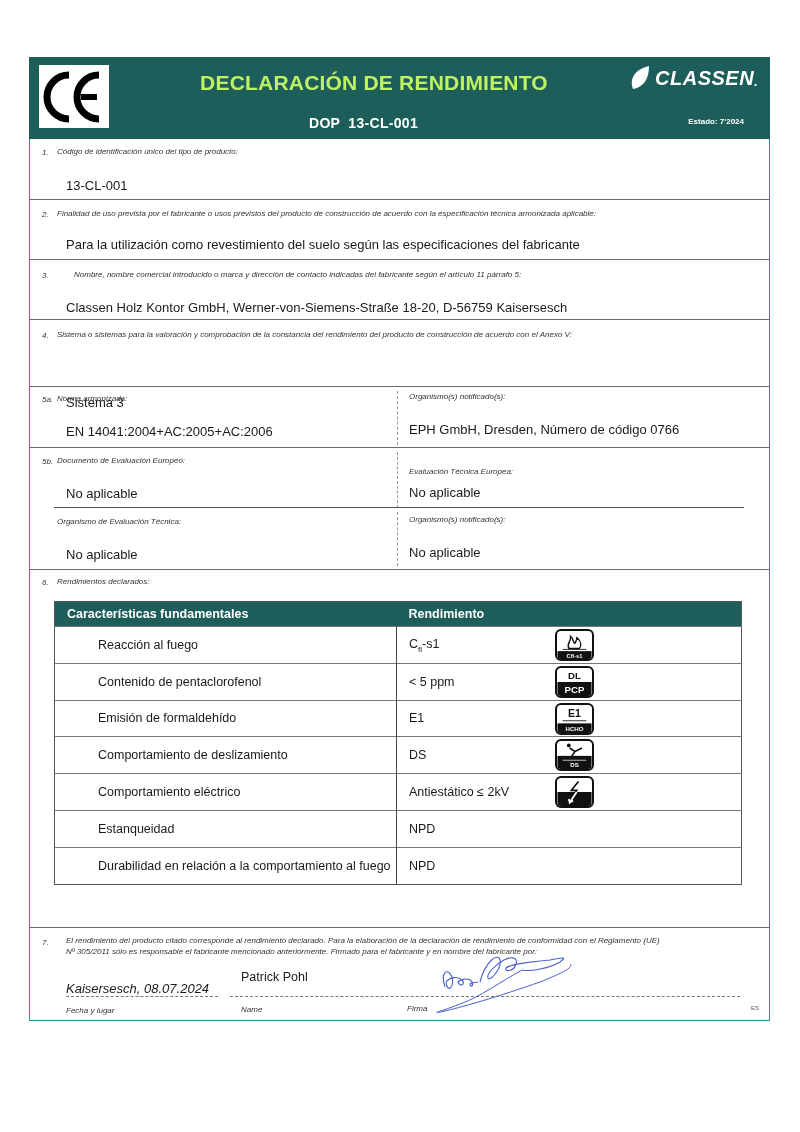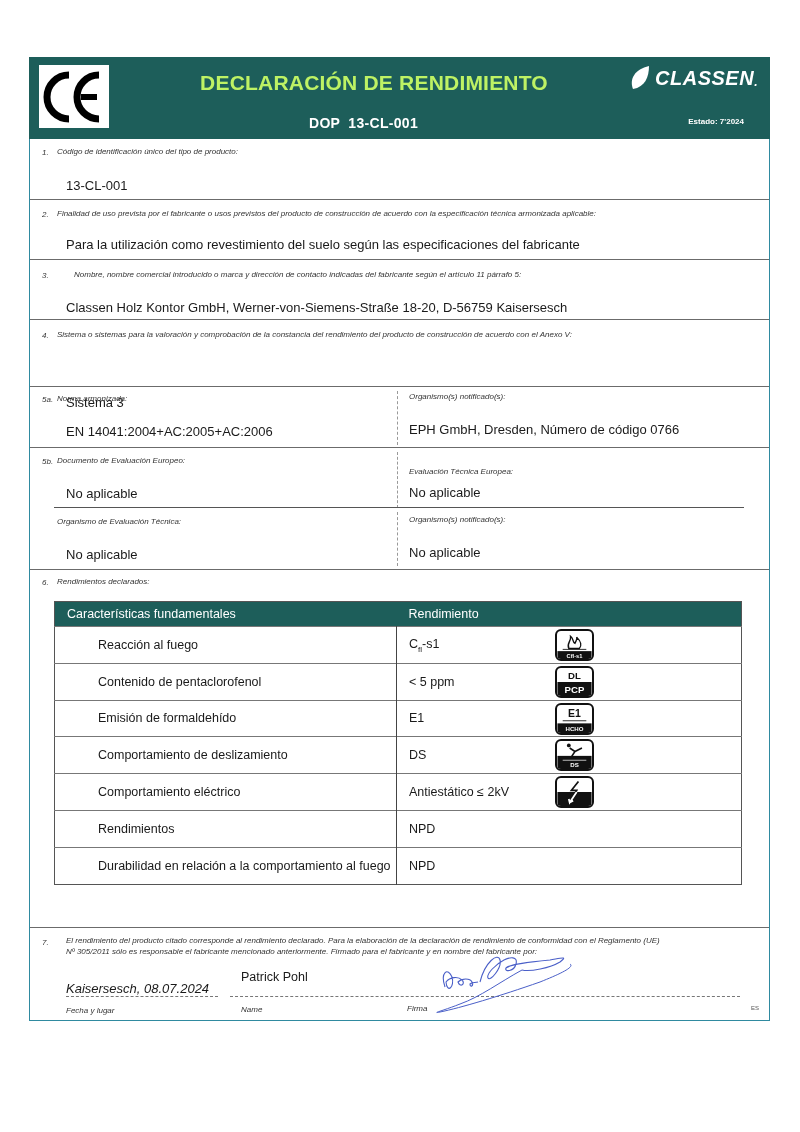--- a/index.html
+++ b/index.html
@@ -44,21 +44,21 @@
   .label { position: absolute; left: 27px; font-size: 8px; font-style: italic; color: #333; }
   .value { position: absolute; left: 36px; font-size: 13px; color: #1a1a1a; }
   .col2 { left: 379px; }
   .vsep { position: absolute; left: 367px; border-left: 1px dashed #999; }
 
   .perf-table {
     position: absolute; left: 54px; top: 601px; width: 688px; border-collapse: collapse;
     border: 1.5px solid #555;
   }
   .perf-table th {
-    background: #1d5e5a; color: #fff; font-weight: normal; font-size: 12.5px; text-align: left;
+    background: #1d5e5a; color: #fff; font-weight: bold; font-size: 12.5px; text-align: left;
     padding: 0 0 0 12px; height: 25px;
   }
   .perf-table td {
     border-top: 1.5px solid #777; font-size: 12.5px; height: 36.8px; padding: 0 0 0 12px;
     vertical-align: middle; position: relative;
   }
   .perf-table td.c1 { width: 342px; border-right: 1px solid #444; padding-left: 43px; }
   .perf-table td.c2 { padding-left: 12px; }
   .perf-table td.c2 .val { display: inline-block; width: 150px; }
   .pictogram {
@@ -231,21 +231,21 @@
             <rect x="0" y="16" width="39" height="16" fill="#111"></rect>
             <path d="M24 4 L16 14 L22 14 L14 28 L13 24 M14 28 L18 26" fill="none" stroke="#111" stroke-width="2"></path>
             <path d="M22 16 L14 28 L13 24 M14 28 L18 26" fill="none" stroke="#fff" stroke-width="2"></path>
           </svg>
         </span>
       </td>
     </tr>
 
 
     <tr>
-      <td class="c1">Rendimientos</td>
+      <td class="c1">Estanqueidad</td>
       <td class="c2">
         <span class="val">NPD</span>
       </td>
     </tr>
 
     <tr>
       <td class="c1">Durabilidad en relación a la comportamiento al fuego</td>
       <td class="c2">
         <span class="val">NPD</span>
       </td>

